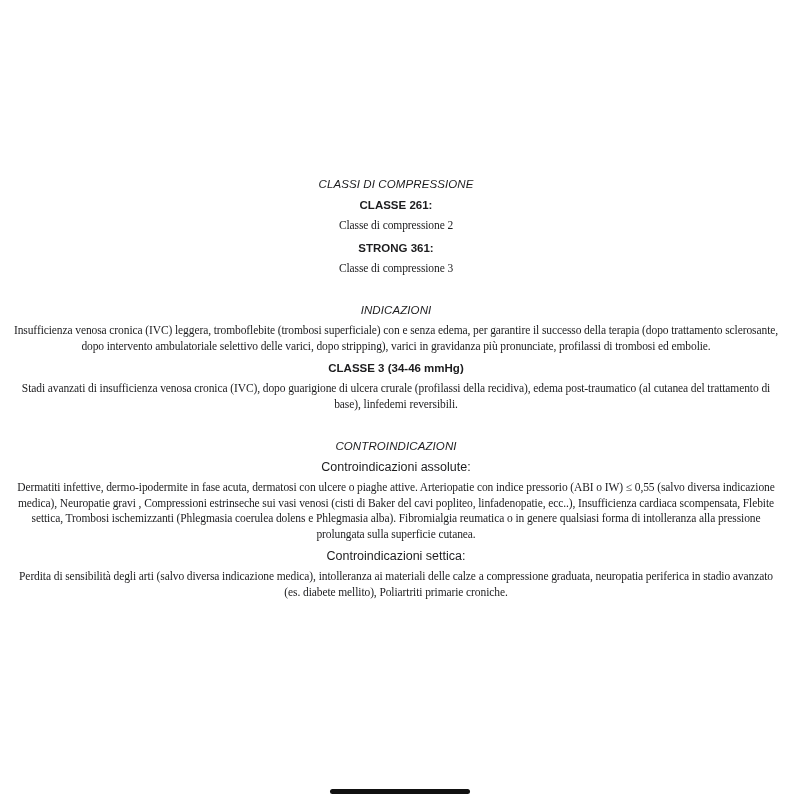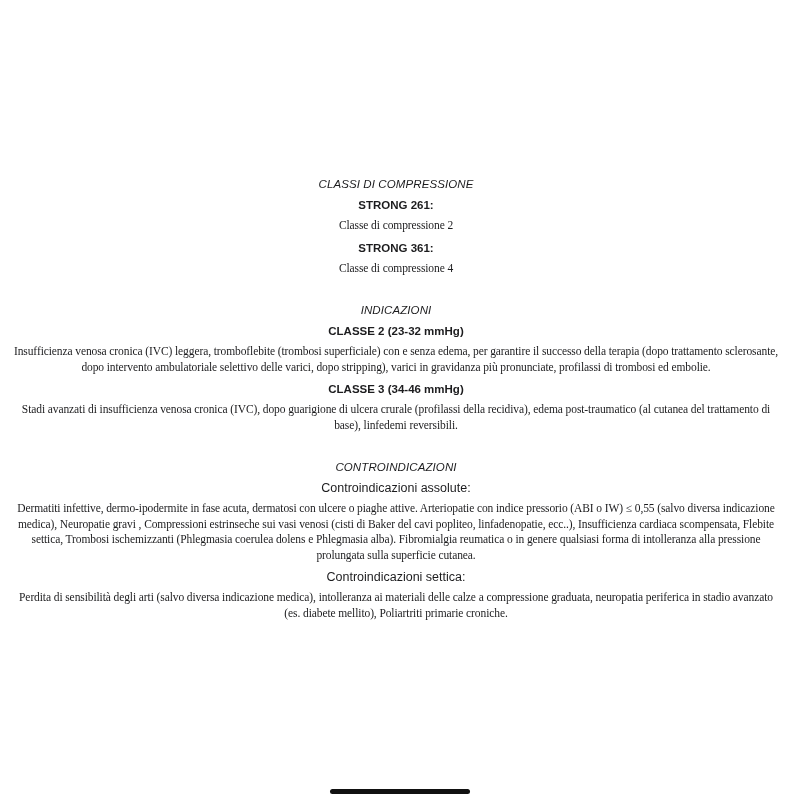--- a/index.html
+++ b/index.html
@@ -61,29 +61,28 @@
     background: #111111;
   }
 </style>
 </head>
 <body>
 
 <div class="page">
 
   <section class="sec">
     <p class="eyebrow">CLASSI DI COMPRESSIONE</p>
-    <p class="label">STRONG 261:</p>
+    <p class="label">CLASSE 261:</p>
     <p class="text">Classe di compressione 2</p>
     <p class="label">STRONG 361:</p>
-    <p class="text">Classe di compressione 4</p>
+    <p class="text">Classe di compressione 3</p>
   </section>
 
   <section class="sec">
     <p class="eyebrow">INDICAZIONI</p>
-    <p class="label">CLASSE 2 (23-32 mmHg)</p>
     <p class="text">Insufficienza venosa cronica (IVC) leggera, tromboflebite (trombosi superficiale) con e senza edema, per garantire il successo della terapia (dopo trattamento sclerosante, dopo intervento ambulatoriale selettivo delle varici, dopo stripping), varici in gravidanza più pronunciate, profilassi di trombosi ed embolie.</p>
     <p class="label">CLASSE 3 (34-46 mmHg)</p>
     <p class="text">Stadi avanzati di insufficienza venosa cronica (IVC), dopo guarigione di ulcera crurale (profilassi della recidiva), edema post-traumatico (al cutanea del trattamento di base), linfedemi reversibili.</p>
   </section>
 
   <section class="sec">
     <p class="eyebrow">CONTROINDICAZIONI</p>
     <p class="sublabel">Controindicazioni assolute:</p>
     <p class="text">Dermatiti infettive, dermo-ipodermite in fase acuta, dermatosi con ulcere o piaghe attive. Arteriopatie con indice pressorio (ABI o IW) ≤ 0,55 (salvo diversa indicazione medica), Neuropatie gravi , Compressioni estrinseche sui vasi venosi (cisti di Baker del cavi popliteo, linfadenopatie, ecc..), Insufficienza cardiaca scompensata, Flebite settica, Trombosi ischemizzanti (Phlegmasia coerulea dolens e Phlegmasia alba). Fibromialgia reumatica o in genere qualsiasi forma di intolleranza alla pressione prolungata sulla superficie cutanea.</p>
     <p class="sublabel">Controindicazioni settica:</p>

